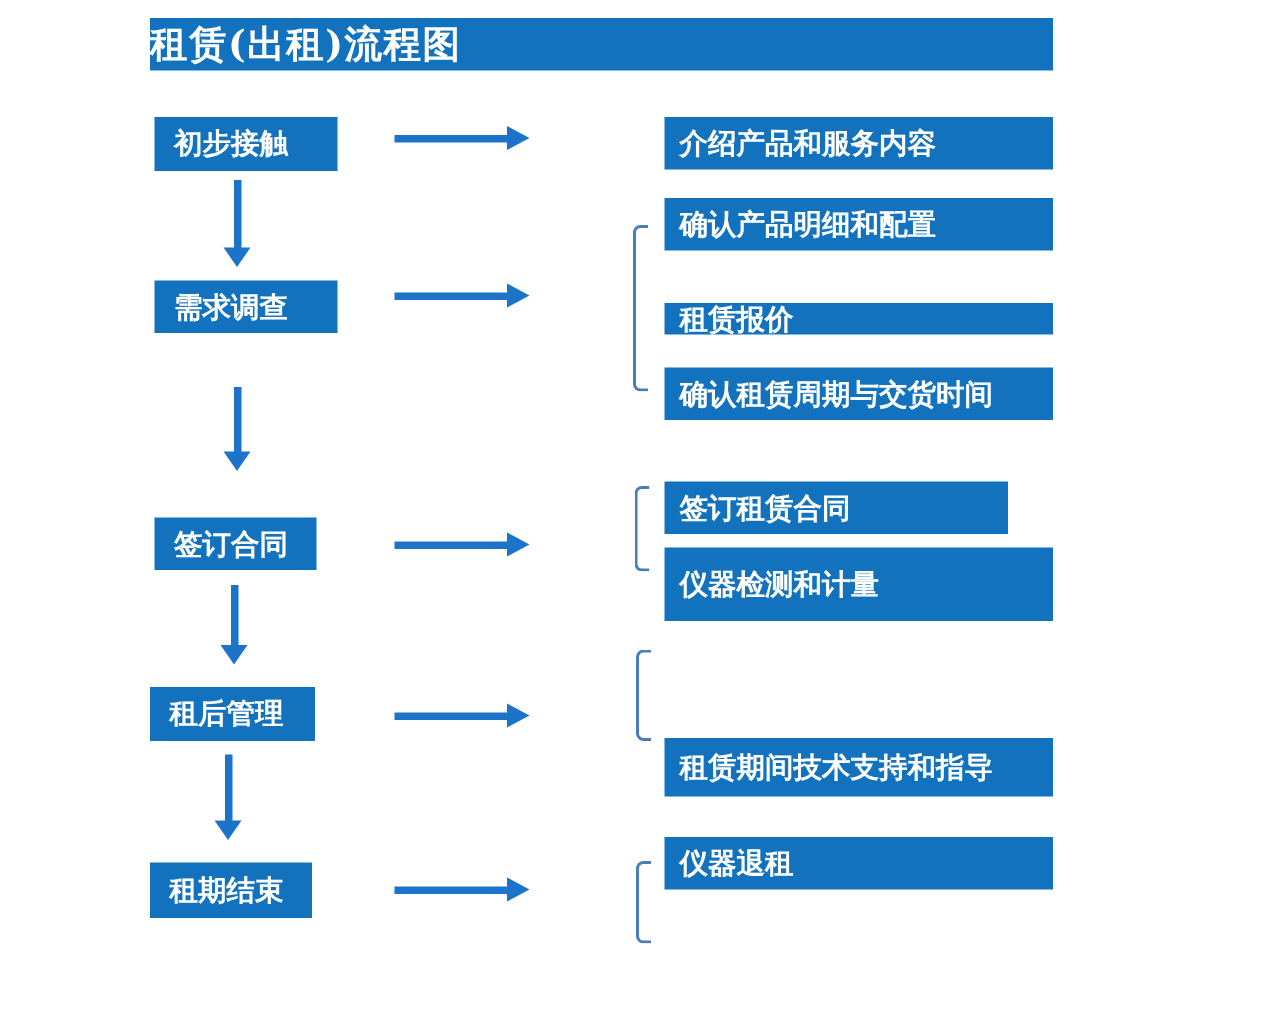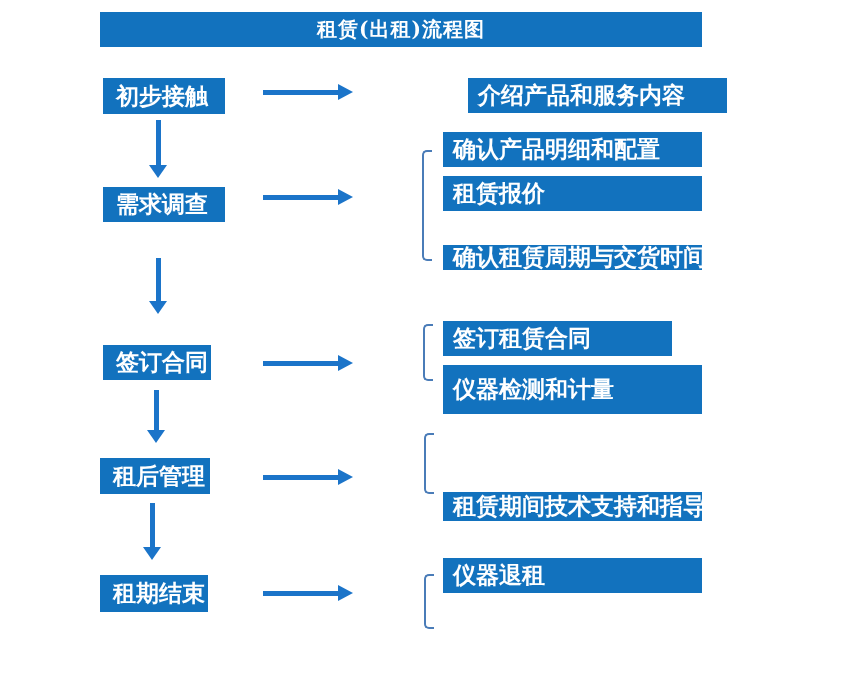--- a/index.html
+++ b/index.html
@@ -7,29 +7,29 @@
     position:relative;
     width:844px;height:688px;
     background:#ffffff;
     font-family:"DejaVu Serif","Liberation Serif",serif;
     overflow:hidden;
   }
   .title-bar{
     position:absolute;left:100px;top:12px;width:602px;height:35px;
     background:var(--box-blue);
     color:var(--text-white);
-    font-size:20px;font-weight:bold;
-    text-align:center;line-height:35px;
+    font-size:25px;font-weight:bold;
+    line-height:35px;
     letter-spacing:1px;
   }
   .box{
     position:absolute;
     background:var(--box-blue);
     color:var(--text-white);
-    font-size:23px;font-weight:bold;
+    font-size:19px;font-weight:bold;
     display:flex;align-items:center;
     box-sizing:border-box;
     white-space:nowrap;
   }
   .box.left{padding-left:13px;}
   .box.right{padding-left:10px;}
   
   .h-arrow{position:absolute;width:90px;height:16px;}
   .h-arrow .shaft{position:absolute;left:0;right:13px;top:6px;height:5px;background:var(--arrow-blue);}
   .h-arrow .head{position:absolute;right:0;top:0;width:0;height:0;
@@ -57,27 +57,27 @@
 <div class="canvas">
 
   <div class="title-bar">租赁(出租)流程图</div>
 
   <div class="box left" style="left:103px;top:78px;width:122px;height:36px">初步接触</div>
   <div class="box left" style="left:103px;top:187px;width:122px;height:35px">需求调查</div>
   <div class="box left" style="left:100px;top:458px;width:110px;height:36px">租后管理</div>
   <div class="box left" style="left:103px;top:345px;width:108px;height:35px">签订合同</div>
   <div class="box left" style="left:100px;top:575px;width:108px;height:37px">租期结束</div>
 
-  <div class="box right" style="left:468px;top:78px;width:259px;height:35px">介绍产品和服务内容</div>
+  <div class="box right" style="left:443px;top:78px;width:259px;height:35px">介绍产品和服务内容</div>
   <div class="box right" style="left:443px;top:132px;width:259px;height:35px">确认产品明细和配置</div>
-  <div class="box right" style="left:443px;top:176px;width:259px;height:35px">租赁报价</div>
-  <div class="box right" style="left:443px;top:245px;width:259px;height:25px">确认租赁周期与交货时间</div>
+  <div class="box right" style="left:443px;top:202px;width:259px;height:21px">租赁报价</div>
+  <div class="box right" style="left:443px;top:245px;width:259px;height:35px">确认租赁周期与交货时间</div>
   <div class="box right" style="left:443px;top:321px;width:229px;height:35px">签订租赁合同</div>
   <div class="box right" style="left:443px;top:365px;width:259px;height:49px">仪器检测和计量</div>
-  <div class="box right" style="left:443px;top:492px;width:259px;height:29px">租赁期间技术支持和指导</div>
+  <div class="box right" style="left:443px;top:492px;width:259px;height:39px">租赁期间技术支持和指导</div>
   <div class="box right" style="left:443px;top:558px;width:259px;height:35px">仪器退租</div>
 
   <div class="h-arrow" style="left:263px;top:84px">
     <div class="shaft"></div>
     <div class="head"></div>
   </div>
   <div class="h-arrow" style="left:263px;top:189px">
     <div class="shaft"></div>
     <div class="head"></div>
   </div>

